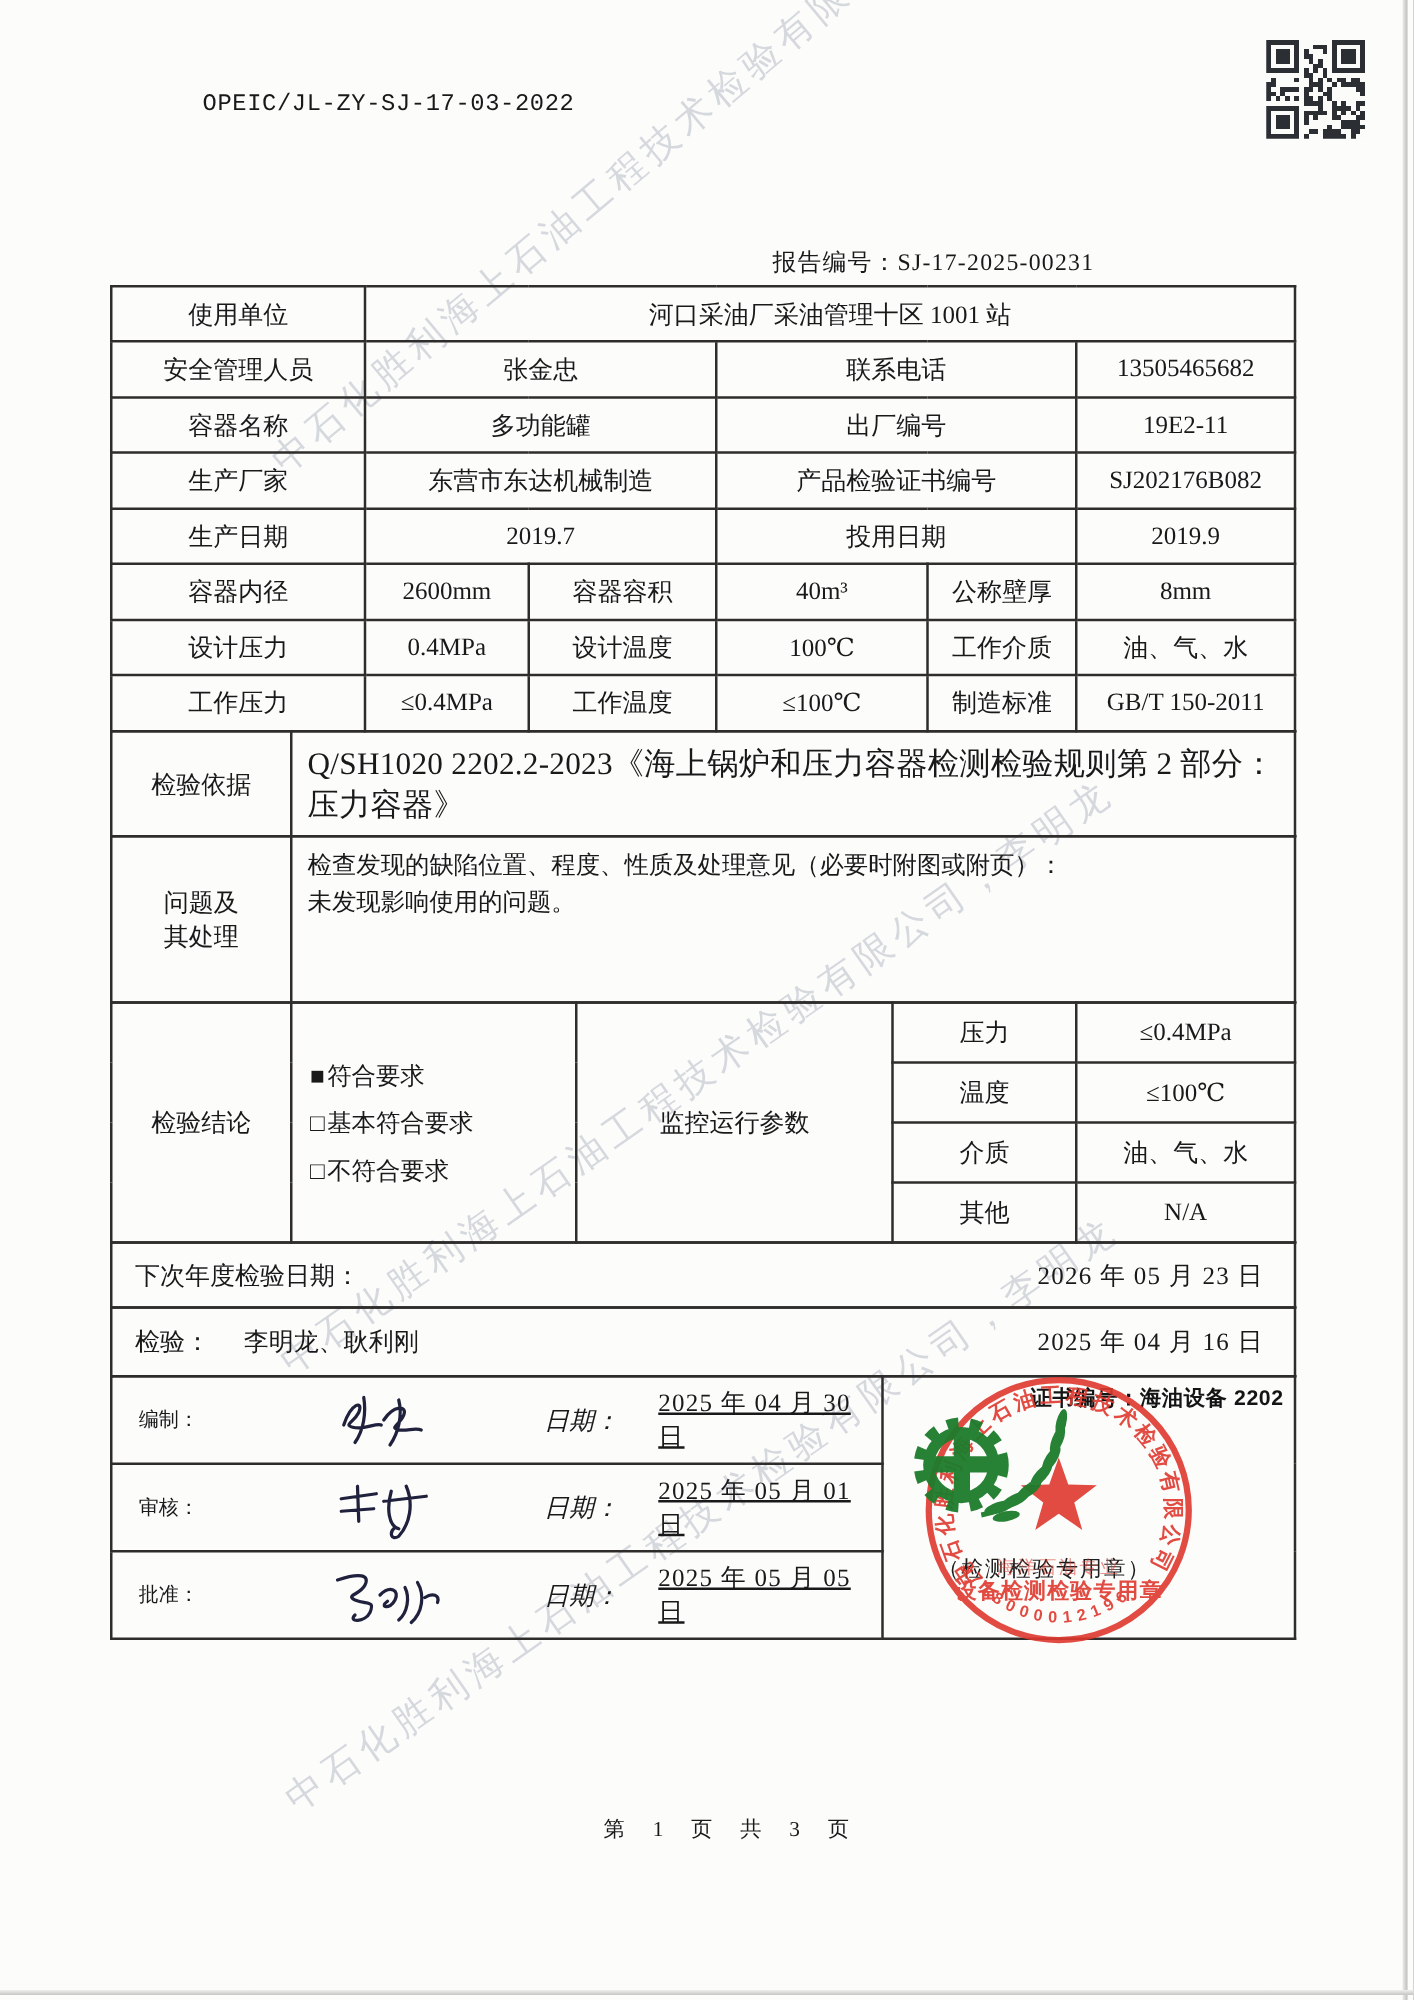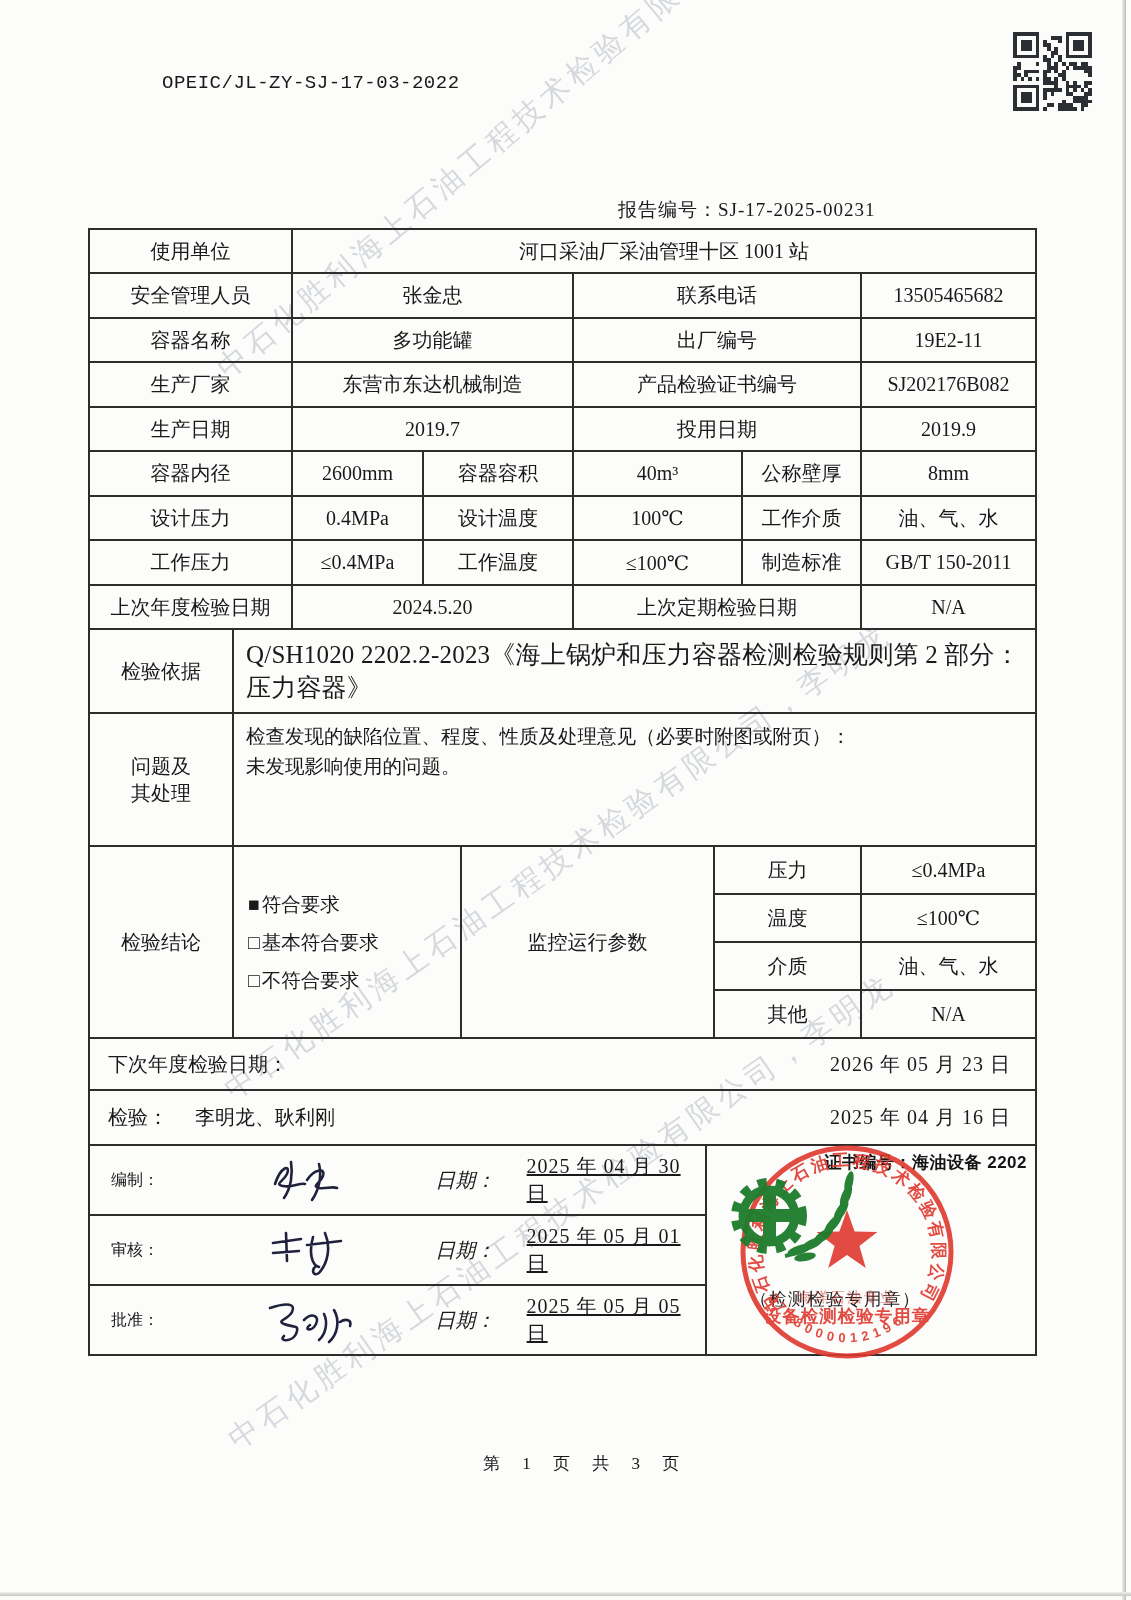--- a/index.html
+++ b/index.html
@@ -261,26 +261,20 @@
         <td>油、气、水</td>
       </tr>
       <tr style="height:45px">
         <td>工作压力</td>
         <td>≤0.4MPa</td>
         <td>工作温度</td>
         <td>≤100℃</td>
         <td>制造标准</td>
         <td>GB/T 150-2011</td>
       </tr>
-      <tr style="height:44px">
-        <td>上次年度检验日期</td>
-        <td colspan="2">2024.5.20</td>
-        <td colspan="2">上次定期检验日期</td>
-        <td>N/A</td>
-      </tr>
     </tbody>
       </table>
 
     <table>
       <colgroup>
           <col style="width:144px">
           <col style="width:803px">
         </colgroup>
       <tbody>
           <tr style="height:84px">

